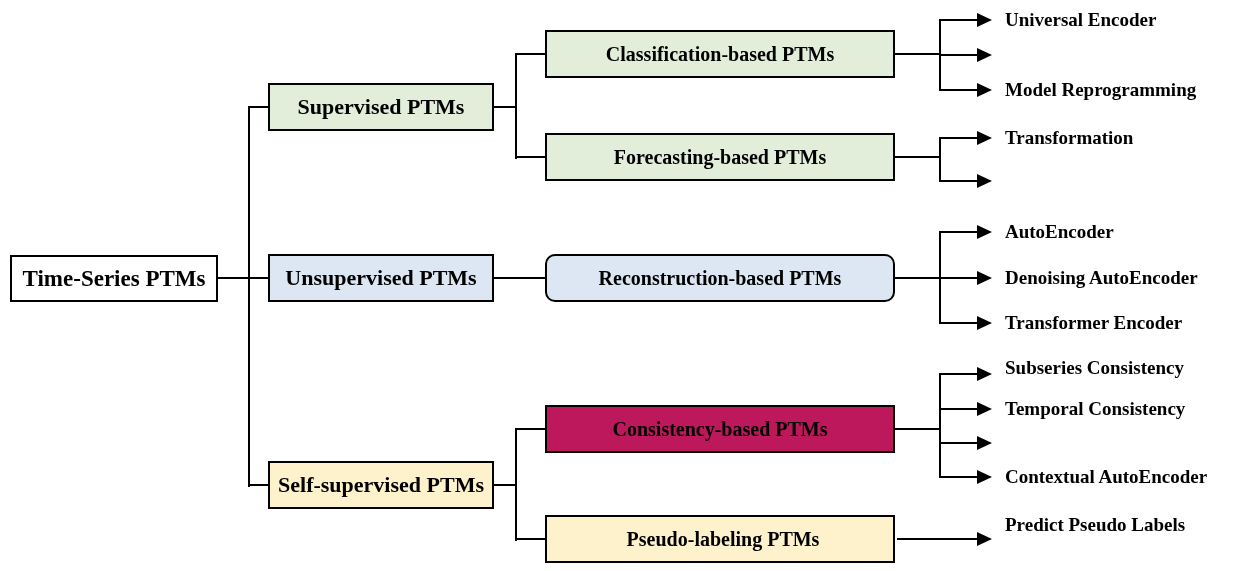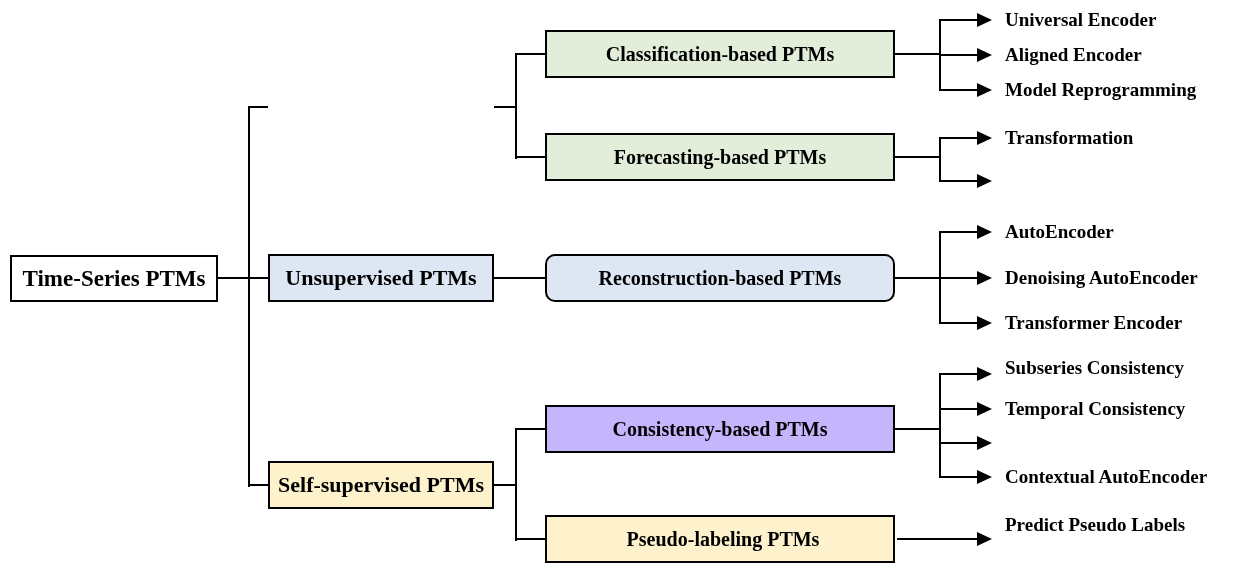--- a/index.html
+++ b/index.html
@@ -71,31 +71,31 @@
     border-bottom: 7px solid transparent;
   }
 </style>
 </head>
 <body>
 
 <div class="canvas">
 
   <div class="node root-node" style="background-color: rgb(255, 255, 255);">Time-Series PTMs</div>
 
+  <div class="node l1 l1-sup" style="background-color: rgb(226, 238, 218);">Supervised PTMs</div>
   <div class="node l1 l1-unsup" style="background-color: rgb(220, 231, 243);">Unsupervised PTMs</div>
   <div class="node l1 l1-self" style="background-color: rgb(253, 242, 204);">Self-supervised PTMs</div>
 
   <div class="node l2 l2-cls" style="background-color: rgb(226, 238, 218);">Classification-based PTMs</div>
   <div class="node l2 l2-fcst" style="background-color: rgb(226, 238, 218);">Forecasting-based PTMs</div>
   <div class="node l2 l2-rec" style="background-color: rgb(220, 231, 243); border-radius: 10px;">Reconstruction-based PTMs</div>
-  <div class="node l2 l2-cons" style="background-color: #c4b5fd;">Consistency-based PTMs</div>
+  <div class="node l2 l2-cons" style="background-color: #be185d;">Consistency-based PTMs</div>
   <div class="node l2 l2-pseudo" style="background-color: rgb(253, 242, 204); padding-left: 6px;">Pseudo-labeling PTMs</div>
 
   <span class="leaf" style="top:20px">Universal Encoder</span>
-  <span class="leaf" style="top:55px">Aligned Encoder</span>
   <span class="leaf" style="top:90px">Model Reprogramming</span>
   <span class="leaf" style="top:138px">Transformation</span>
   <span class="leaf" style="top:232px">AutoEncoder</span>
   <span class="leaf" style="top:278px">Denoising AutoEncoder</span>
   <span class="leaf" style="top:323px">Transformer Encoder</span>
   <span class="leaf" style="top:368px">Subseries Consistency</span>
   <span class="leaf" style="top:409px">Temporal Consistency</span>
   <span class="leaf" style="top:477px">Contextual AutoEncoder</span>
   <span class="leaf" style="top:525px">Predict Pseudo Labels</span>
 

